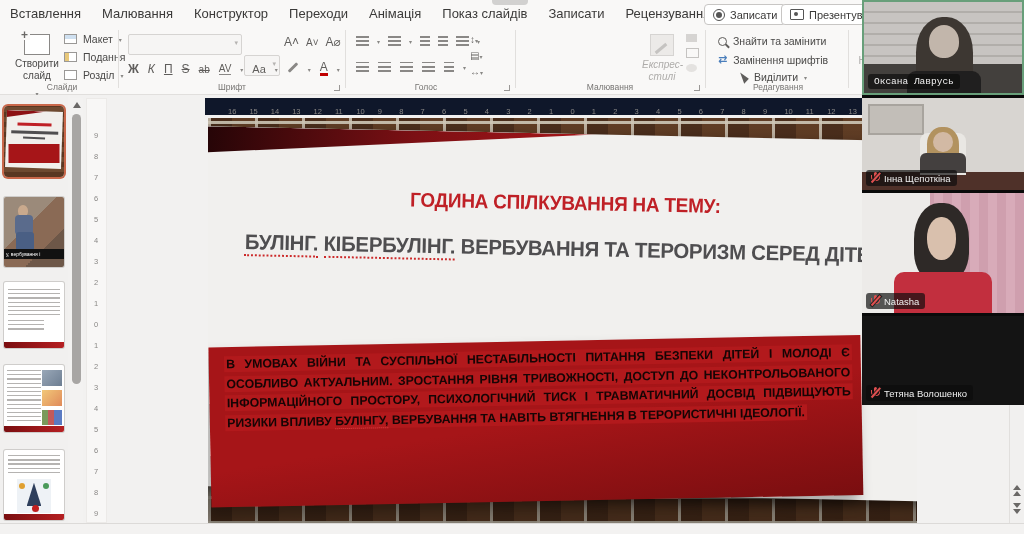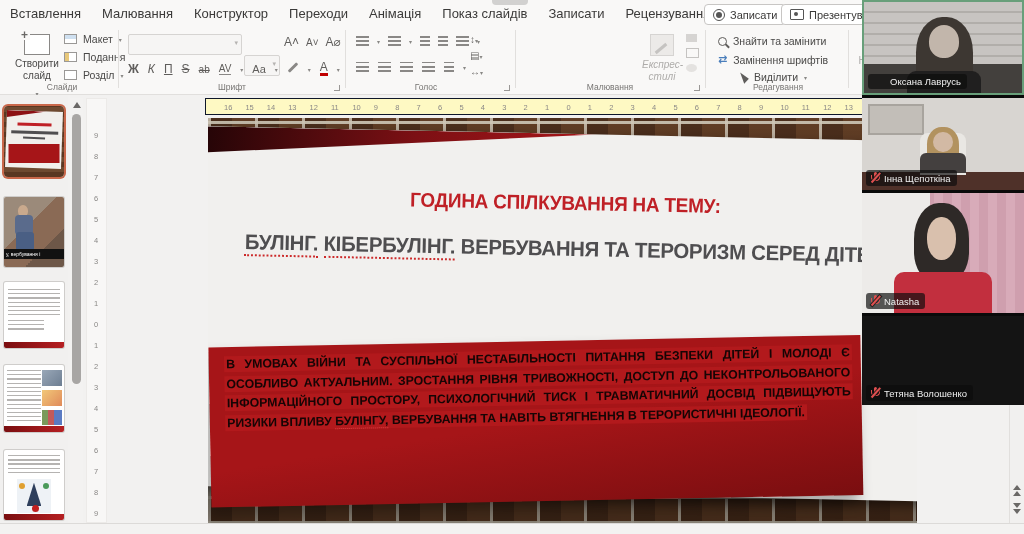--- a/index.html
+++ b/index.html
@@ -53,21 +53,21 @@
   
   .mag{width:7px;height:7px;border:1.5px solid #5f5d5b;border-radius:50%;position:relative;display:inline-block;flex:0 0 auto;}
   .mag:after{content:"";position:absolute;width:5px;height:1.5px;background:#5f5d5b;transform:rotate(45deg);right:-4px;bottom:-2px;}
   .swap{font-size:11px;color:#4a7ebb;font-weight:bold;flex:0 0 auto;}
   .cursorico{width:0;height:0;border-left:6px solid #5f5d5b;border-top:9px solid transparent;border-bottom:3px solid transparent;transform:rotate(-20deg);display:inline-block;flex:0 0 auto;}
   .editrow{position:absolute;display:flex;align-items:center;gap:6px;font-size:10.5px;color:#4a4948;white-space:nowrap;}
   
   .bigmic{width:9px;height:15px;background:#c3c1bf;border-radius:5px;position:relative;}
   .bigmic:after{content:"";position:absolute;left:-3px;top:8px;width:13px;height:8px;border:1.5px solid #c3c1bf;border-top:none;border-radius:0 0 8px 8px;}
   
-  #hruler{left:205px;top:98px;width:660px;height:17px;background:#fef9c3;border:1px solid #0f172a;box-sizing:border-box;}
+  #hruler{left:205px;top:98px;width:660px;height:17px;background:#0f172a;border:5px solid #0f172a;box-sizing:border-box;}
   .rnum{position:absolute;top:4px;font-size:7.5px;color:#8a8886;}
   #vruler{left:86px;top:98px;width:21px;height:425px;background:#f8f7f6;border:1px solid #eceae8;box-sizing:border-box;}
   .vnum{position:absolute;left:7px;font-size:7.5px;color:#8a8886;}
   #thumbpanel{left:0;top:95px;width:68px;height:428px;background:#f1f0ef;}
   #tscroll{left:70px;top:98px;width:13px;height:425px;background:#f3f2f1;}
   #tscroll .up{position:absolute;left:3px;top:4px;width:0;height:0;border-left:4px solid transparent;border-right:4px solid transparent;border-bottom:6px solid #6a6866;}
   #tscroll .thumb{position:absolute;left:2px;top:16px;width:9px;height:270px;background:#a8a6a4;border-radius:5px;}
   .thumb{position:absolute;left:4px;width:60px;border-radius:2px;overflow:hidden;background:#fff;box-shadow:0 0 0 1px #cfcdcb;}
   .thumb.sel{box-shadow:0 0 0 2px #c9674a;border-radius:4px;}
   .redstrip{position:absolute;left:0;bottom:0;width:100%;height:6px;background:linear-gradient(90deg,#7a0e10,#b51f22);}
@@ -383,21 +383,21 @@
   <div class="tri dn" style="top:414px;"></div>
 </div>
 
 <div id="statusbar" class="abs"></div>
 
 <div id="videocol" class="abs">
   <div id="v1" class="vtile">
     <div class="hair"></div>
     <div class="face"></div>
     <div class="bodyy"></div>
-    <div class="vlabel" style="padding-left:22px;">
+    <div class="vlabel" style="padding-left:6px;font-family:Liberation Mono, monospace;">
         <span>Оксана Лаврусь</span>
       </div>
   </div>
   <div id="v2" class="vtile">
     <div class="win"></div>
     <div class="chair"></div>
     <div class="hair"></div>
     <div class="face"></div>
     <div class="bodyy"></div>
     <div class="vlabel">

